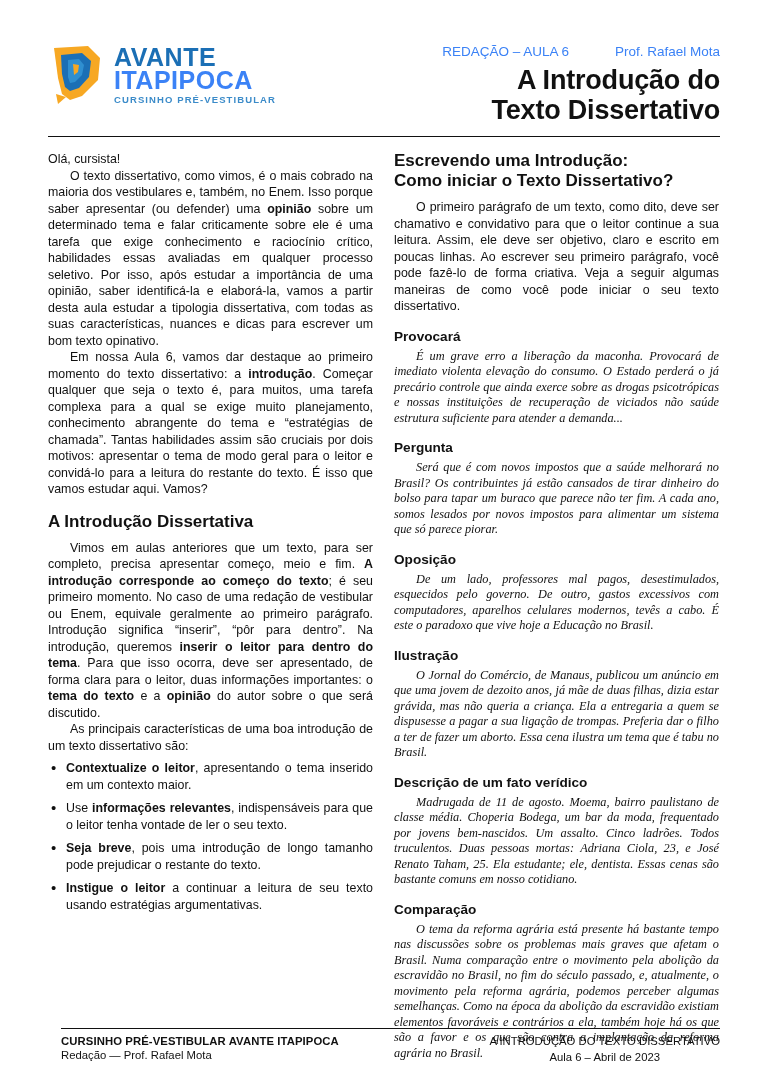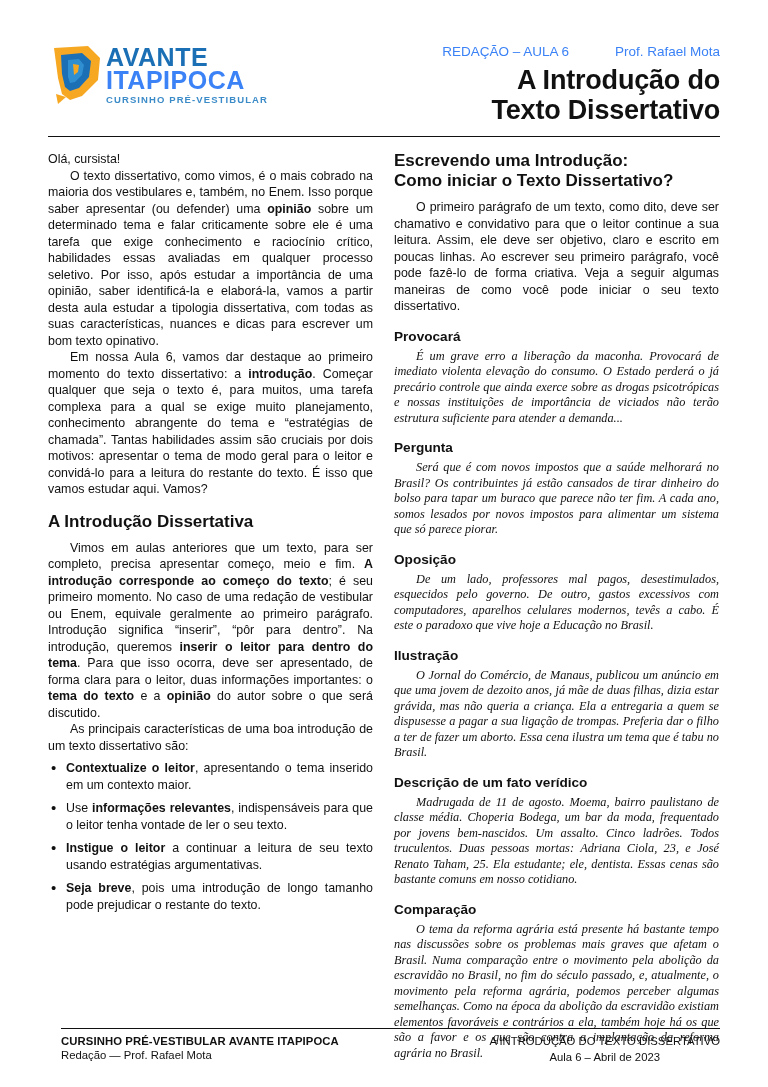--- a/index.html
+++ b/index.html
@@ -26,20 +26,21 @@
   
   .header {
     display: flex;
     align-items: flex-start;
     justify-content: space-between;
     height: 96px;
   }
   .brand {
     display: flex;
     align-items: center;
+    gap: 8px;
     margin-top: 4px;
   }
   .brand-mark {
     position: relative;
     width: 58px;
     height: 62px;
   }
   .brand-text {
     line-height: 0.92;
   }
@@ -205,34 +206,34 @@
     <div class="col">
       <p>Olá, cursista!</p>
       <p class="indent">O texto dissertativo, como vimos, é o mais cobrado na maioria dos vestibulares e, também, no Enem. Isso porque saber apresentar (ou defender) uma <b>opinião</b> sobre um determinado tema e falar criticamente sobre ele é uma tarefa que exige conhecimento e raciocínio crítico, habilidades essas avaliadas em qualquer processo seletivo. Por isso, após estudar a importância de uma opinião, saber identificá-la e elaborá-la, vamos a partir desta aula estudar a tipologia dissertativa, com todas as suas características, nuances e dicas para escrever um bom texto opinativo.</p>
       <p class="indent">Em nossa Aula 6, vamos dar destaque ao primeiro momento do texto dissertativo: a <b>introdução</b>. Começar qualquer que seja o texto é, para muitos, uma tarefa complexa para a qual se exige muito planejamento, conhecimento abrangente do tema e “estratégias de chamada”. Tantas habilidades assim são cruciais por dois motivos: apresentar o tema de modo geral para o leitor e convidá-lo para a leitura do restante do texto. É isso que vamos estudar aqui. Vamos?</p>
       <div class="h2">A Introdução Dissertativa</div>
       <p class="indent">Vimos em aulas anteriores que um texto, para ser completo, precisa apresentar começo, meio e fim. <b>A introdução corresponde ao começo do texto</b>; é seu primeiro momento. No caso de uma redação de vestibular ou Enem, equivale geralmente ao primeiro parágrafo. Introdução significa “inserir”, “pôr para dentro”. Na introdução, queremos <b>inserir o leitor para dentro do tema</b>. Para que isso ocorra, deve ser apresentado, de forma clara para o leitor, duas informações importantes: o <b>tema do texto</b> e a <b>opinião</b> do autor sobre o que será discutido.</p>
       <p class="indent">As principais características de uma boa introdução de um texto dissertativo são:</p>
       <ul class="bullets">
           <li><b>Contextualize o leitor</b>, apresentando o tema inserido em um contexto maior.</li>
           <li>Use <b>informações relevantes</b>, indispensáveis para que o leitor tenha vontade de ler o seu texto.</li>
+          <li><b>Seja breve</b>, pois uma introdução de longo tamanho pode prejudicar o restante do texto.</li>
           <li><b>Instigue o leitor</b> a continuar a leitura de seu texto usando estratégias argumentativas.</li>
-          <li><b>Seja breve</b>, pois uma introdução de longo tamanho pode prejudicar o restante do texto.</li>
         </ul>
     </div>
 
     <div class="col">
       <div class="h2 first">
         <div>Escrevendo uma Introdução:</div>
         <div>Como iniciar o Texto Dissertativo?</div>
       </div>
       <p class="indent">O primeiro parágrafo de um texto, como dito, deve ser chamativo e convidativo para que o leitor continue a sua leitura. Assim, ele deve ser objetivo, claro e escrito em poucas linhas. Ao escrever seu primeiro parágrafo, você pode fazê-lo de forma criativa. Veja a seguir algumas maneiras de como você pode iniciar o seu texto dissertativo.</p>
       <div>
           <div class="h3">Provocará</div>
-          <p class="example">É um grave erro a liberação da maconha. Provocará de imediato violenta elevação do consumo. O Estado perderá o já precário controle que ainda exerce sobre as drogas psicotrópicas e nossas instituições de importância de viciados não terão estrutura suficiente para atender a demanda...</p>
+          <p class="example">É um grave erro a liberação da maconha. Provocará de imediato violenta elevação do consumo. O Estado perderá o já precário controle que ainda exerce sobre as drogas psicotrópicas e nossas instituições de recuperação de viciados não saúde estrutura suficiente para atender a demanda...</p>
           <div class="h3">Pergunta</div>
           <p class="example">Será que é com novos impostos que a saúde melhorará no Brasil? Os contribuintes já estão cansados de tirar dinheiro do bolso para tapar um buraco que parece não ter fim. A cada ano, somos lesados por novos impostos para alimentar um sistema que só parece piorar.</p>
           <div class="h3">Oposição</div>
           <p class="example">De um lado, professores mal pagos, desestimulados, esquecidos pelo governo. De outro, gastos excessivos com computadores, aparelhos celulares modernos, tevês a cabo. É este o paradoxo que vive hoje a Educação no Brasil.</p>
           <div class="h3">Ilustração</div>
           <p class="example">O Jornal do Comércio, de Manaus, publicou um anúncio em que uma jovem de dezoito anos, já mãe de duas filhas, dizia estar grávida, mas não queria a criança. Ela a entregaria a quem se dispusesse a pagar a sua ligação de trompas. Preferia dar o filho a ter de fazer um aborto. Essa cena ilustra um tema que é tabu no Brasil.</p>
           <div class="h3">Descrição de um fato verídico</div>
           <p class="example">Madrugada de 11 de agosto. Moema, bairro paulistano de classe média. Choperia Bodega, um bar da moda, frequentado por jovens bem-nascidos. Um assalto. Cinco ladrões. Todos truculentos. Duas pessoas mortas: Adriana Ciola, 23, e José Renato Taham, 25. Ela estudante; ele, dentista. Essas cenas são bastante comuns em nosso cotidiano.</p>
           <div class="h3">Comparação</div>
           <p class="example">O tema da reforma agrária está presente há bastante tempo nas discussões sobre os problemas mais graves que afetam o Brasil. Numa comparação entre o movimento pela abolição da escravidão no Brasil, no fim do século passado, e, atualmente, o movimento pela reforma agrária, podemos perceber algumas semelhanças. Como na época da abolição da escravidão existiam elementos favoráveis e contrários a ela, também hoje há os que são a favor e os que são contra a implantação da reforma agrária no Brasil.</p>

